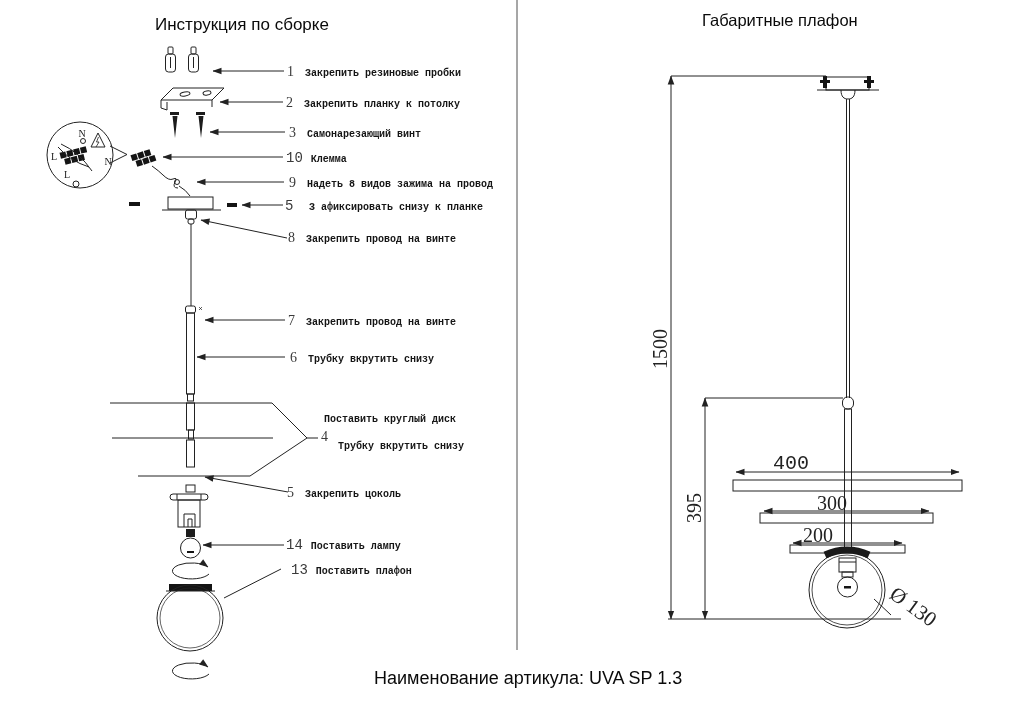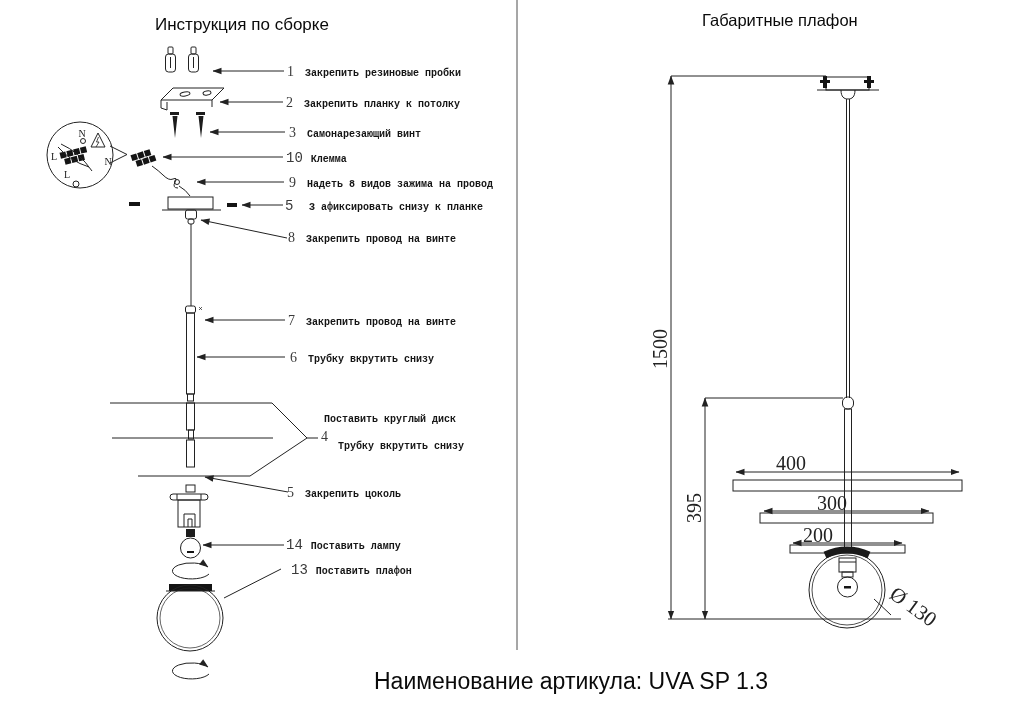--- a/index.html
+++ b/index.html
@@ -11,21 +11,21 @@
   .abs{position:absolute;white-space:nowrap;}
   .title{font-size:17px;color:#0a0a0a;}
   .lbl{position:absolute;display:flex;align-items:baseline;gap:8px;white-space:nowrap;}
   .num{font-family:"Liberation Serif",serif;font-size:14px;color:#3a3a3a;min-width:10px;}
   .num2{min-width:16px;font-family:Liberation Mono, monospace;}
   .txt{font-family:Liberation Mono, monospace;font-size:10px;font-weight:bold;color:#151515;}
   .dim{position:absolute;font-family:"Liberation Serif",serif;font-size:20px;color:#222;
        transform:translate(-50%,-50%);white-space:nowrap;}
   .dim.v{transform:translate(-50%,-50%) rotate(-90deg);}
   .dim.r{transform:translate(-50%,-50%) rotate(36deg);font-size:21px;}
-  .footer{font-size:23px;color:#0a0a0a;}
+  .footer{font-size:18px;color:#0a0a0a;}
 </style>
 </head>
 <body>
 
 <div class="canvas">
 
   <svg width="1034" height="713" viewBox="0 0 1034 713">
     <defs>
       <marker id="tS" markerWidth="10" markerHeight="8" refX="0.5" refY="4" orient="auto">
         <path d="M0,4 L9,0.7 L9,7.3 Z"></path>
@@ -269,19 +269,19 @@
     <span class="num num2">14</span>
     <span class="txt">Поставить лампу</span>
   </div>
   <div class="lbl" style="left:283px;top:562px;margin-left:8px;">
     <span class="num num2">13</span>
     <span class="txt">Поставить плафон</span>
   </div>
 
   <div class="dim v" style="left:660px;top:349px;">1500</div>
   <div class="dim v" style="left:694px;top:508px;">395</div>
-  <div class="dim" style="left:791px;top:463px;">400</div>
+  <div class="dim" style="left:791px;top:463px;font-family:Liberation Mono, monospace;">400</div>
   <div class="dim" style="left:808px;top:503px;margin-left:24px;">300</div>
   <div class="dim" style="left:818px;top:535px;">200</div>
   <div class="dim r" style="left:913px;top:607px;">Ø 130</div>
 
   <div class="abs footer" style="left:374px;top:668px;">Наименование артикула: UVA SP 1.3</div>
 </div>
 
 </body></html>

